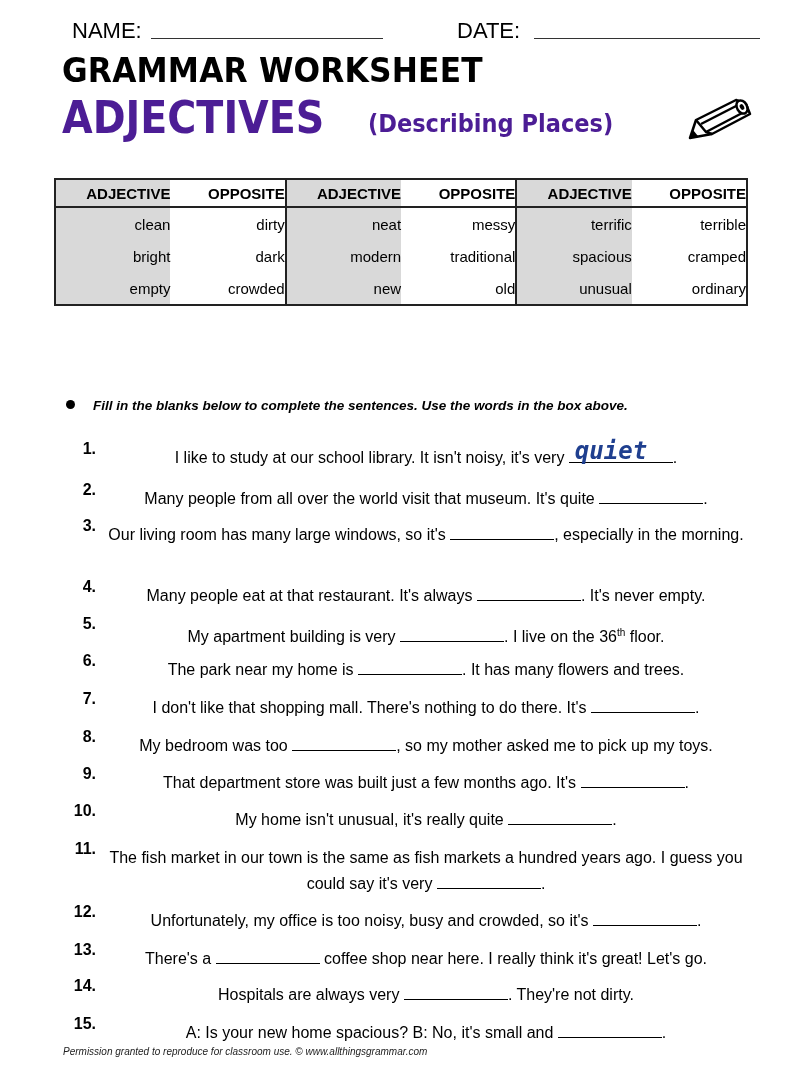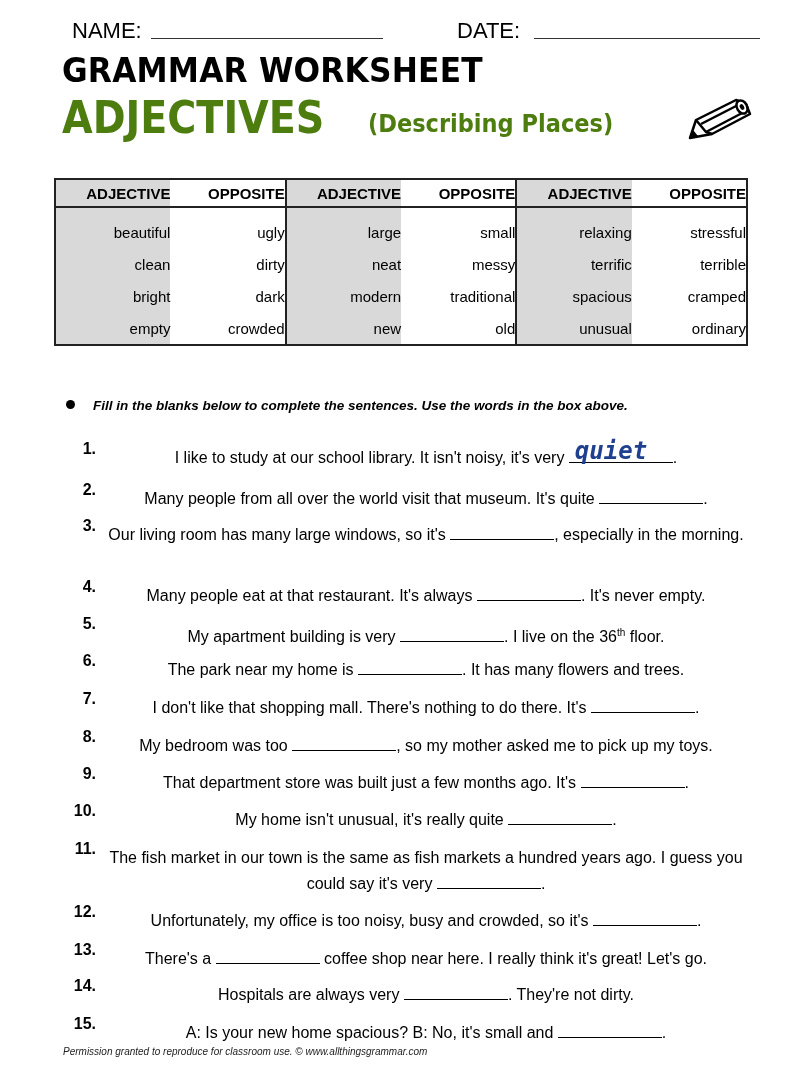--- a/index.html
+++ b/index.html
@@ -1,21 +1,21 @@
 <!DOCTYPE html>
 <html><head>
 <meta charset="utf-8">
 <style>
   html, body { margin: 0; padding: 0; background: #ffffff; }
   body { width: 800px; height: 1067px; position: relative; overflow: hidden; font-family: "Liberation Sans", sans-serif; color: #000; }
   .header-line { position: absolute; top: 14px; left: 72px; width: 690px; height: 36px; font-weight: normal; font-size: 22px; }
   .header-line .lbl { position: absolute; top: 4px; }
   .header-line .blank { position: absolute; top: 24px; border-bottom: 1.5px solid #333; height: 0; }
   .title1 { position: absolute; top: 50px; left: 62px; font-weight: bold; font-size: 34px; letter-spacing: 0.2px; font-family: "DejaVu Sans", sans-serif; transform: scaleX(0.92); transform-origin: left; }
-  .title2 { position: absolute; top: 92px; left: 62px; color: #4d7c0f; font-weight: bold; font-family: "DejaVu Sans", sans-serif; white-space: nowrap; }
+  .title2 { position: absolute; top: 92px; left: 62px; color: #4c1d95; font-weight: bold; font-family: "DejaVu Sans", sans-serif; white-space: nowrap; }
   .title2 .big { font-size: 44px; display: inline-block; transform: scaleX(0.9); transform-origin: left; }
   .title2 .small { font-size: 25px; position: absolute; left: 306px; top: 17px; transform: scaleX(0.9); transform-origin: left; }
   .pencil { position: absolute; left: 684px; top: 94px; width: 72px; height: 48px; }
 
   table.words { position: absolute; top: 178px; left: 54px; width: 694px; border-collapse: collapse; font-size: 15px; }
   table.words td, table.words th { padding: 0 0 0 8px; text-align: right; height: 32px; border: none; }
   table.words { border: 2px solid #222; }
   table.words th { font-weight: bold; height: 26px; border-bottom: 2px solid #222; }
   table.words tr.first td { padding-top: 8px; }
   table.words .adj { background: #d9d9d9; width: 107px; }
@@ -66,28 +66,20 @@
     <tr>
       <th class="adj">ADJECTIVE</th>
       <th class="opp">OPPOSITE</th>
       <th class="adj grp">ADJECTIVE</th>
       <th class="opp">OPPOSITE</th>
       <th class="adj grp">ADJECTIVE</th>
       <th class="opp">OPPOSITE</th>
     </tr>
   </thead>
   <tbody id="table-body">
-      <tr class="first">
-        <td class="adj">beautiful</td>
-        <td class="opp">ugly</td>
-        <td class="adj grp">large</td>
-        <td class="opp">small</td>
-        <td class="adj grp">relaxing</td>
-        <td class="opp">stressful</td>
-      </tr>
       <tr>
         <td class="adj">clean</td>
         <td class="opp">dirty</td>
         <td class="adj grp">neat</td>
         <td class="opp">messy</td>
         <td class="adj grp">terrific</td>
         <td class="opp">terrible</td>
       </tr>
       <tr>
         <td class="adj">bright</td>

